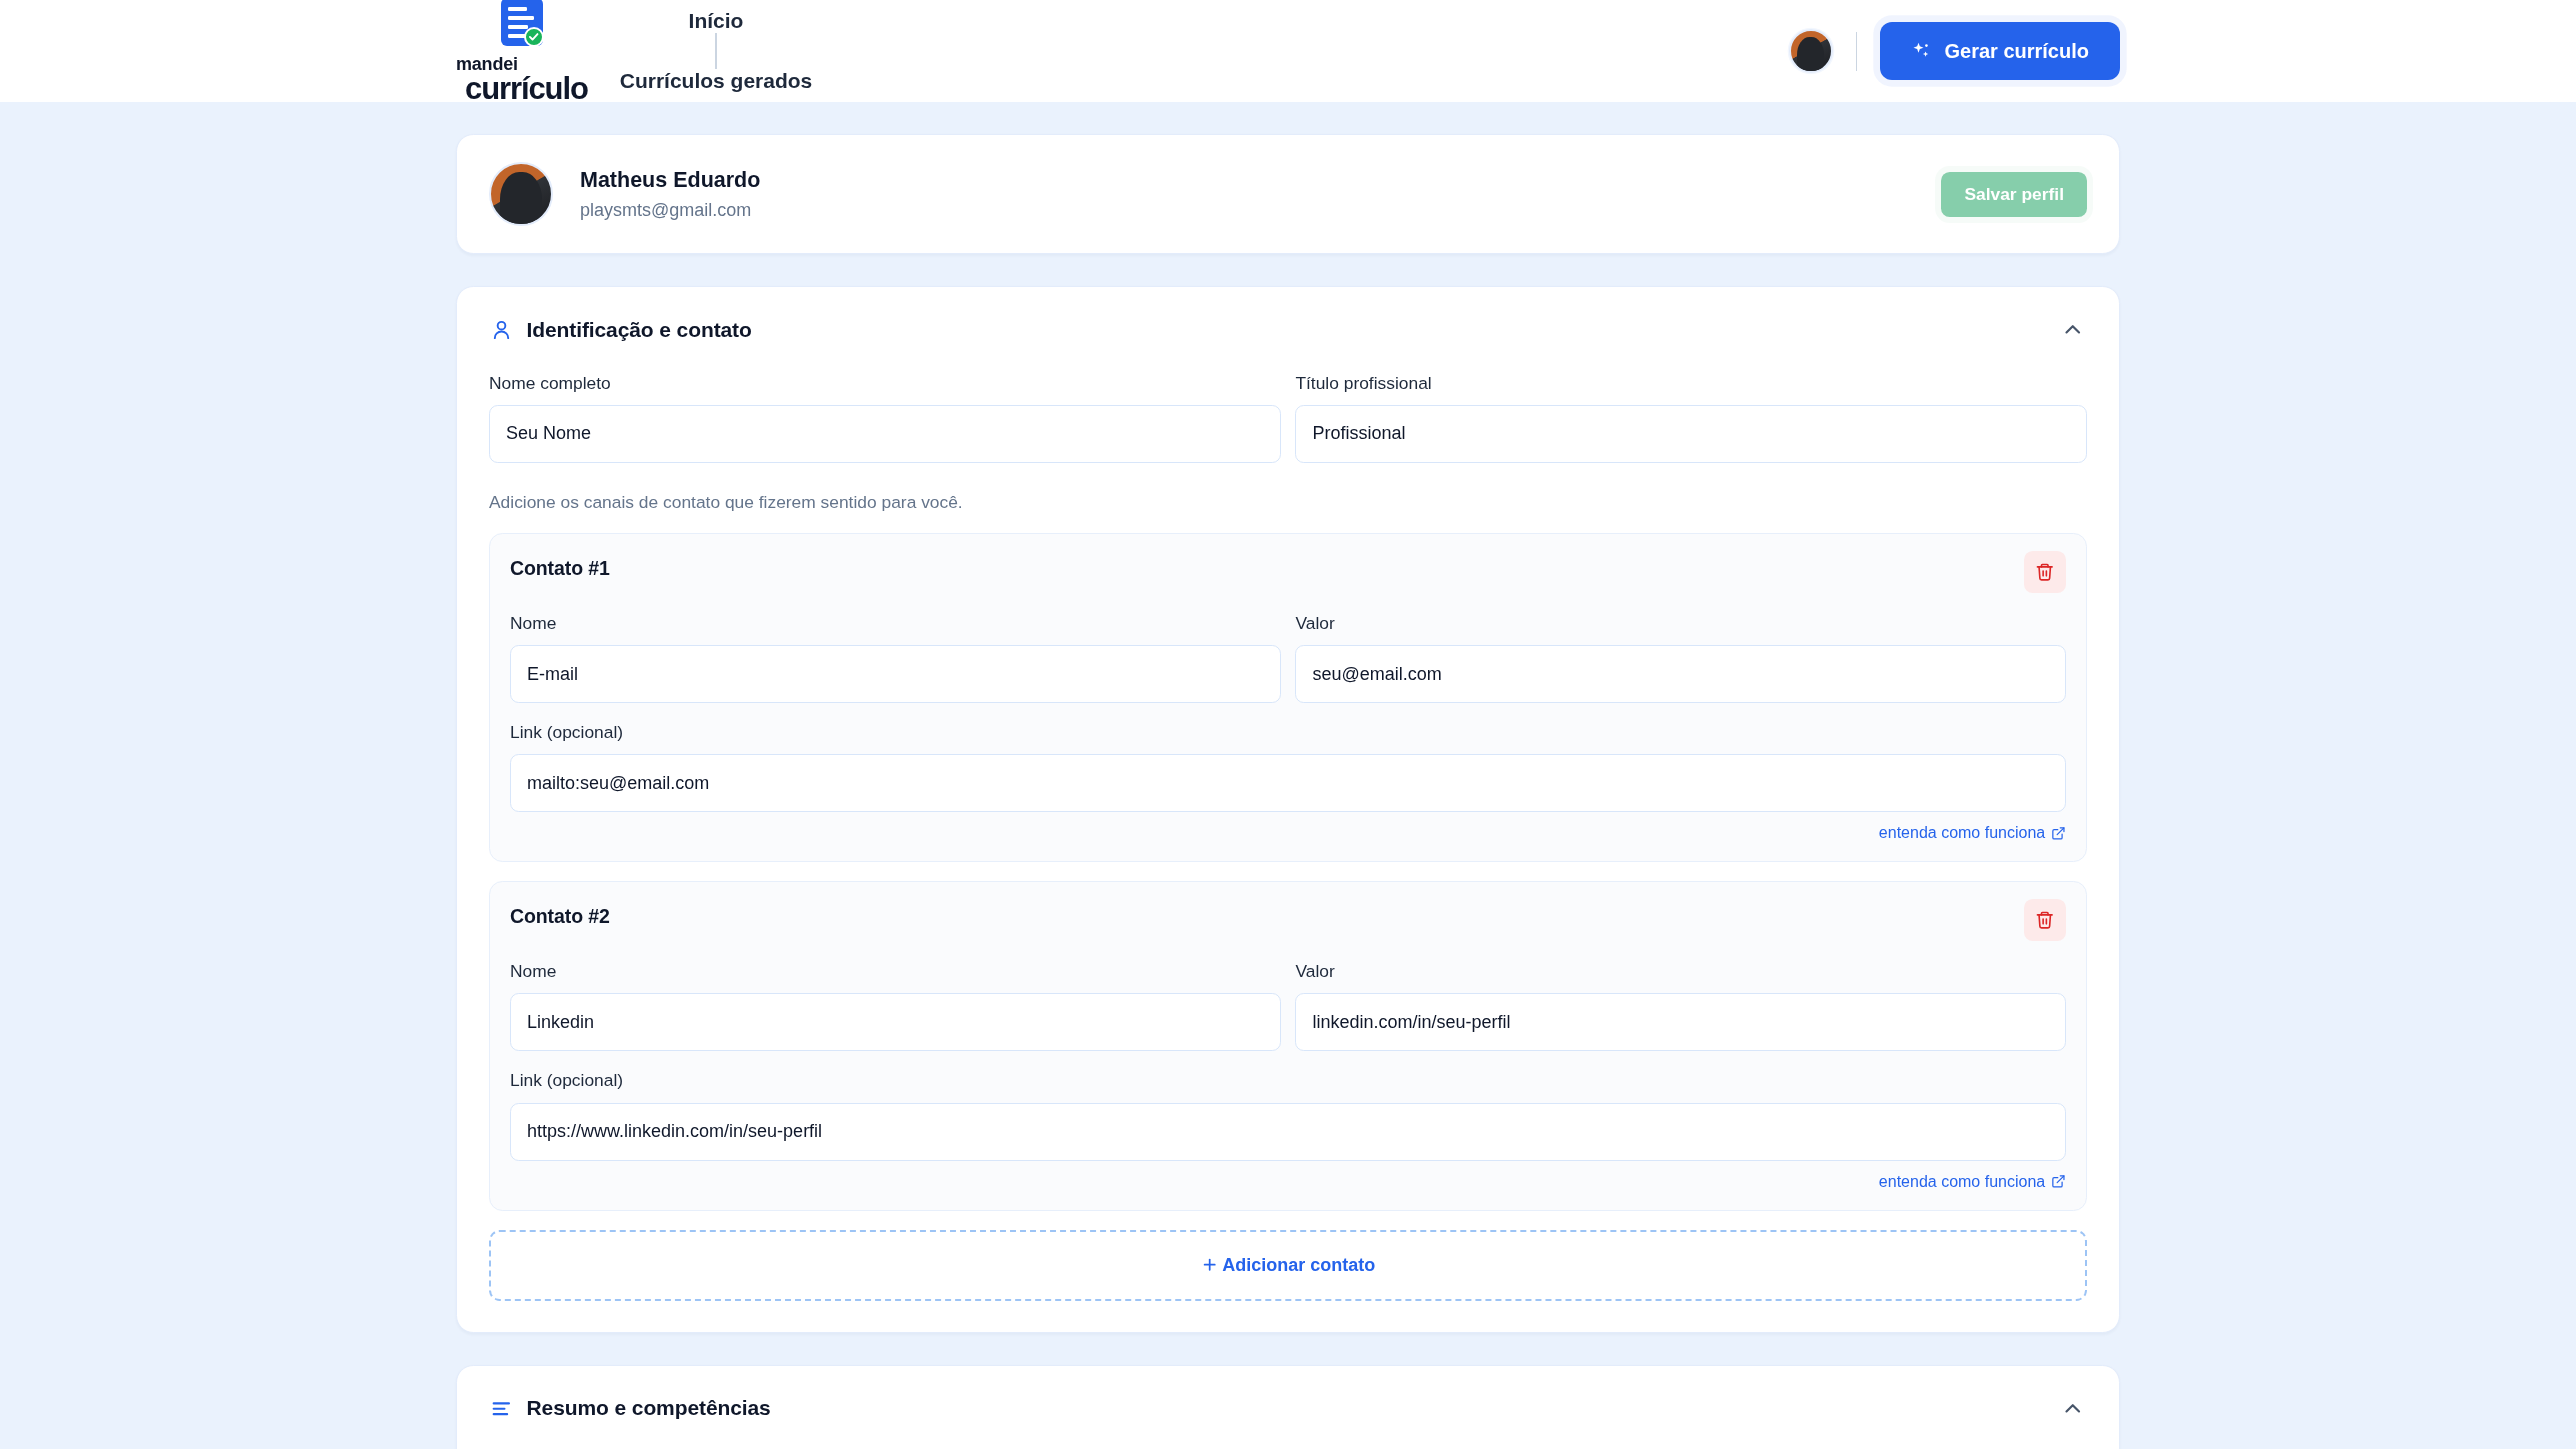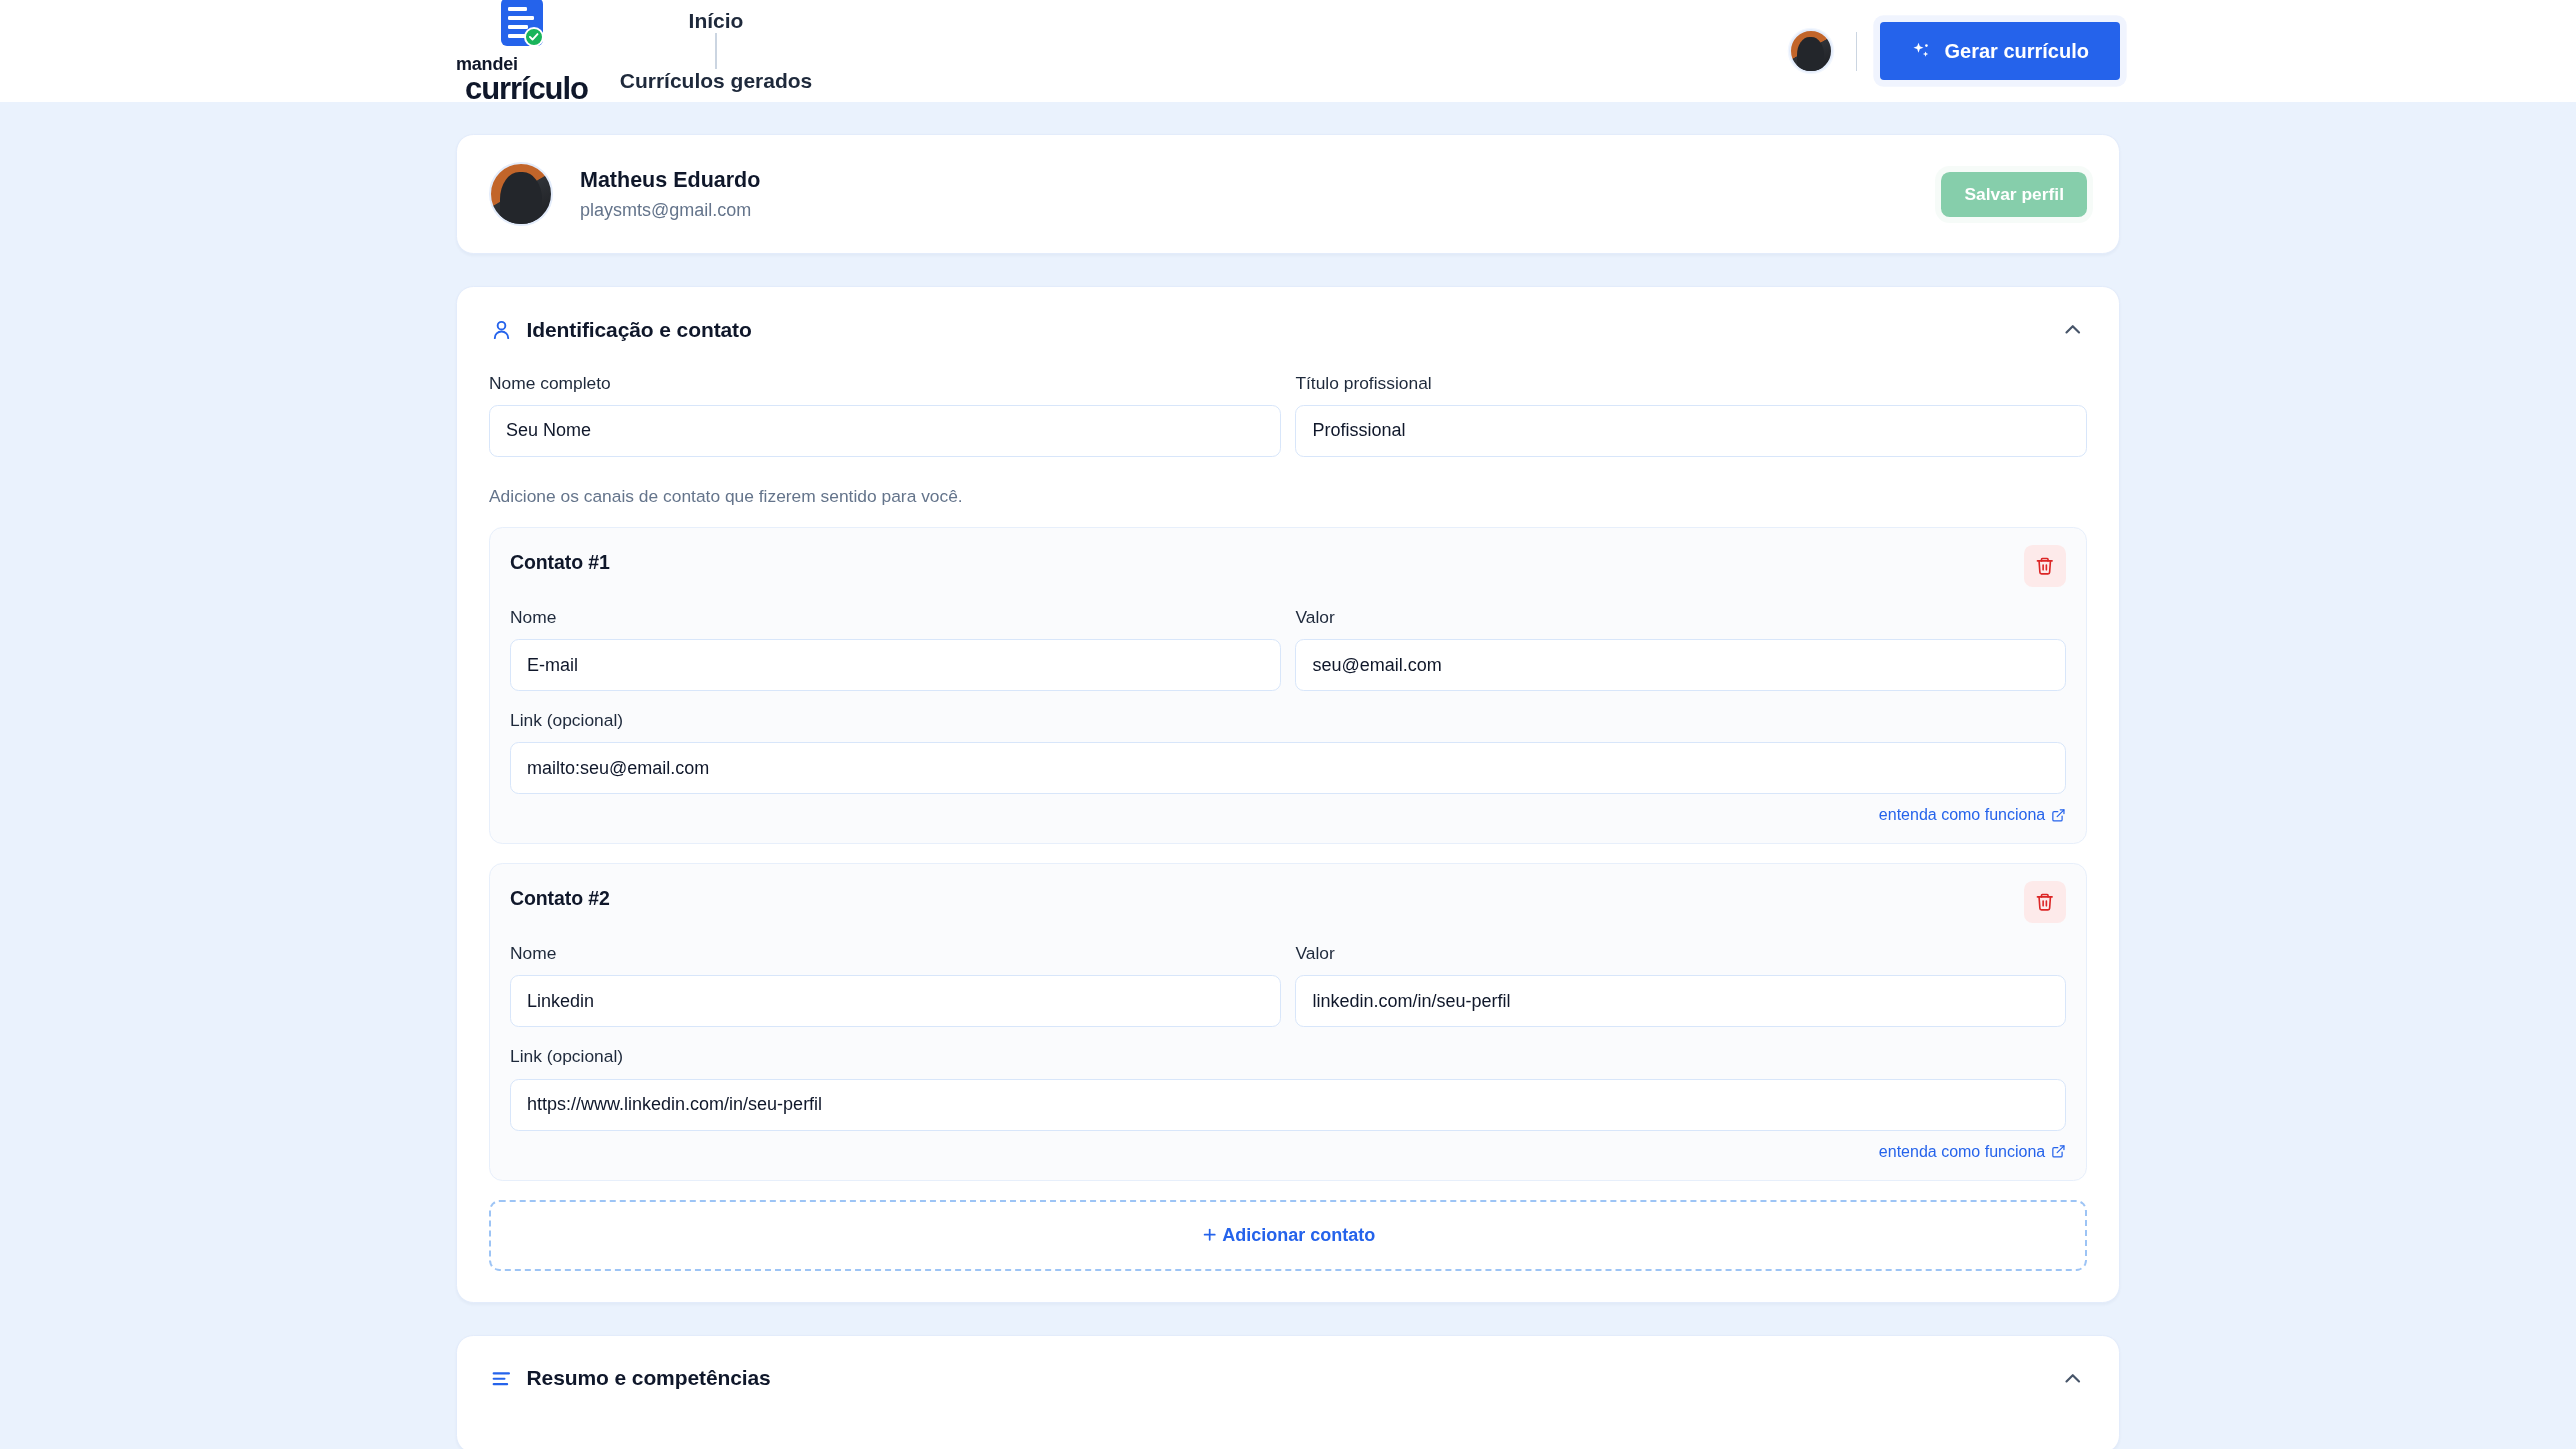--- a/index.html
+++ b/index.html
@@ -93,21 +93,21 @@
   .avatar-sm::after {
     content: ""; position: absolute;
     left: 16%; top: 14%; width: 68%; height: 96%;
     background: #23262b; border-radius: 46% 46% 34% 34%;
   }
   .hdr-divider { width: 1.3px; height: 39px; background: #cbd5e1; margin: 0 23px; }
   .btn-gerar {
     display: inline-flex; align-items: center; gap: 13.4px;
     background: #2563eb; color: #ffffff;
     font-size: 20px; font-weight: 700;
-    padding: 17.4px 31px; border: none; border-radius: 4px;
+    padding: 17.4px 31px; border: none; border-radius: 12px;
     cursor: pointer; white-space: nowrap;
     box-shadow: 0 0 0 6.7px rgba(37,99,235,0.07);
     font-family: inherit;
   }
   .btn-gerar svg { width: 20px; height: 20px; display: block; }
 
   
   .page { padding: 32px 456px 0; }
 
   .card {
@@ -177,21 +177,21 @@
   
   .field-row { display: flex; gap: 14.8px; }
   .field { flex: 1; min-width: 0; }
   .field-label {
     display: block;
     font-size: 17.4px; color: #1e293b; font-weight: 400;
     margin-bottom: 11.4px;
   }
   .input {
     width: 100%;
-    height: 52px;
+    height: 58px;
     background: #ffffff;
     border: 1.3px solid #d8e6fa;
     border-radius: 8.7px;
     padding: 0 16px;
     font-size: 18px; color: #0f172a;
     font-family: inherit;
     outline: none;
   }
   .helper-text {
     font-size: 17.4px; color: #64748b;

